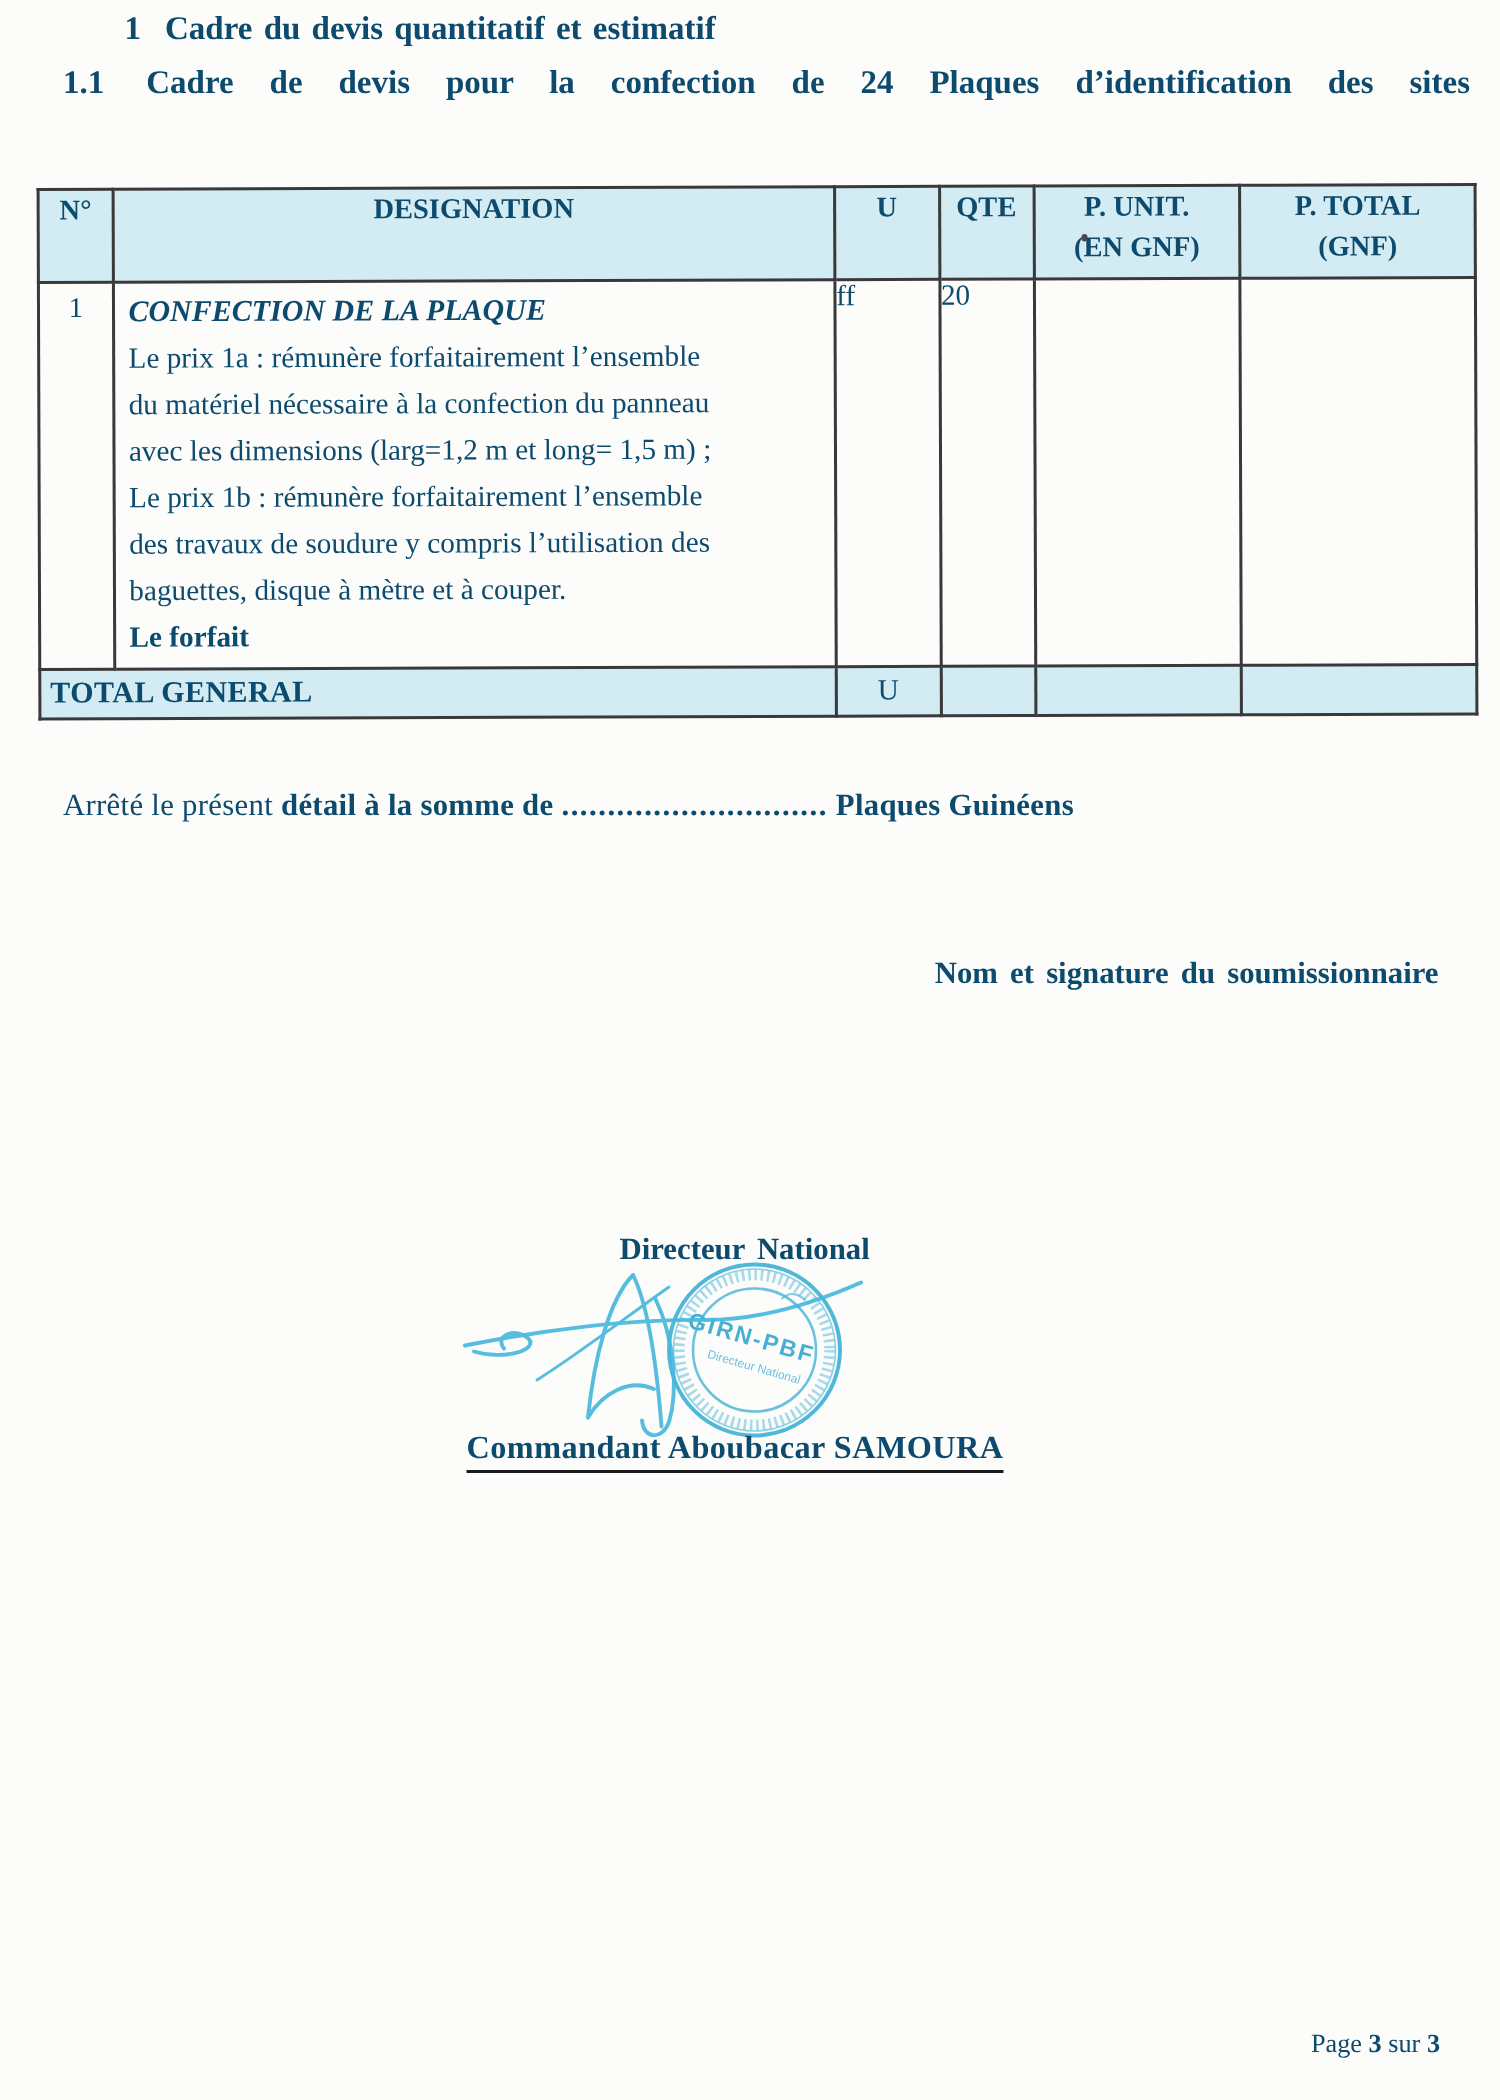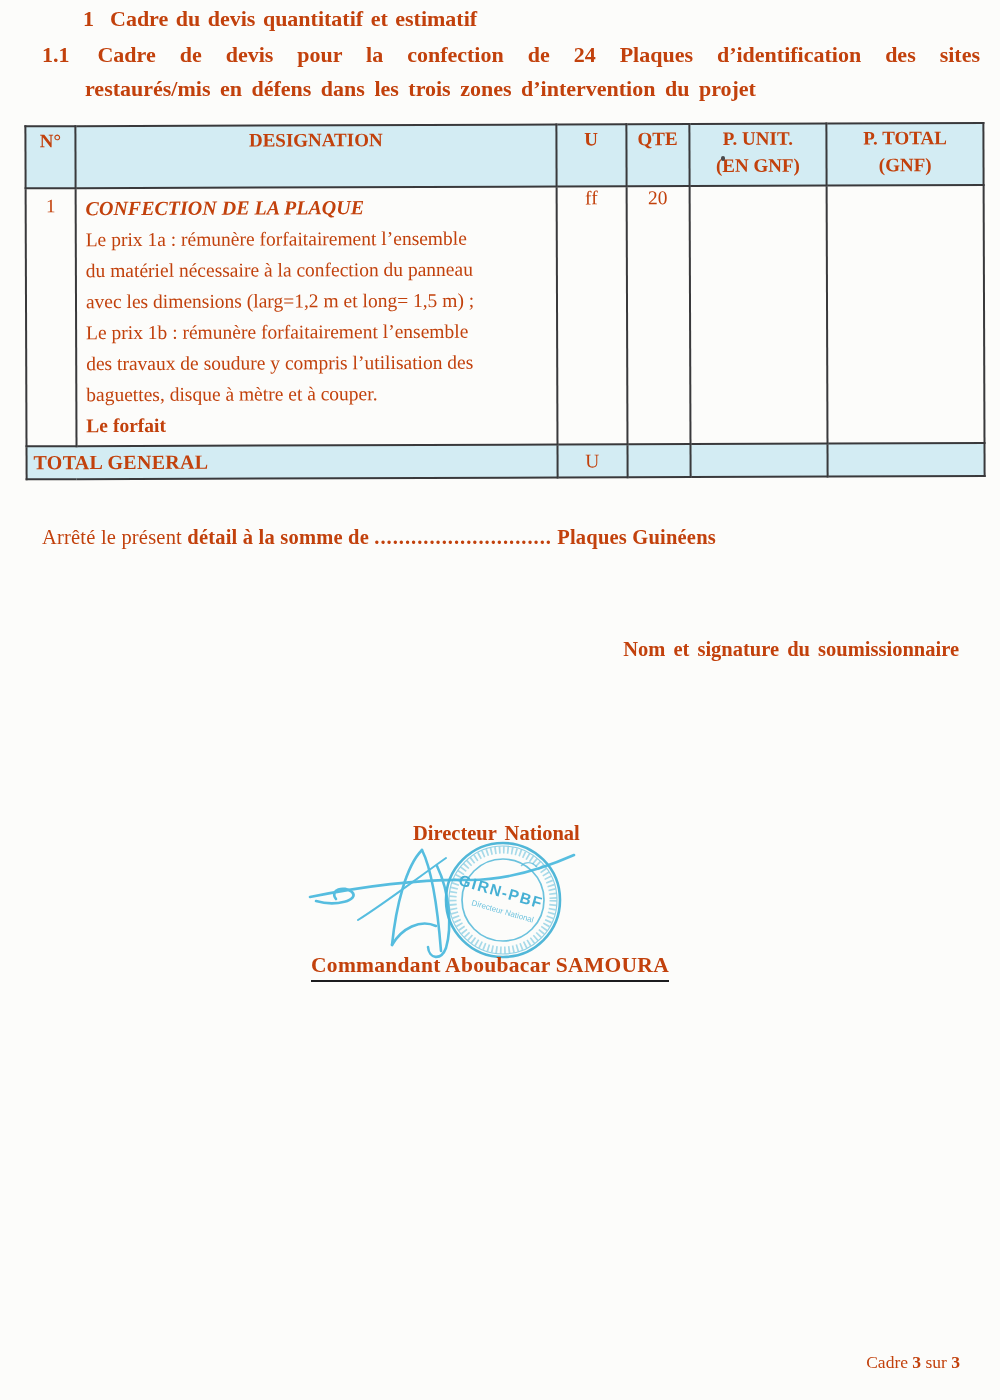--- a/index.html
+++ b/index.html
@@ -1,40 +1,40 @@
 <!DOCTYPE html>
 <html><head>
 <meta charset="utf-8">
 <style>
   * { margin:0; padding:0; box-sizing:border-box; }
   body { background:#e8e8e8; font-family:"Liberation Serif", serif; }
   .canvas {
     position:relative; width:1000px; height:1400px;
-    background:#fcfcfa; overflow:hidden; color:#c2410c;
+    background:#fcfcfa; overflow:hidden; color:#0c4a6e;
   }
   
   .h1-line { position:absolute; top:6px; left:83px; font-size:22px; font-weight:bold; word-spacing:2px; }
   .h1-line .num { margin-right:16px; }
   .h2-line1 { position:absolute; top:42px; left:42px; width:938px; font-size:22px; font-weight:bold;
               text-align:justify; text-align-last:justify; }
   .h2-line1 .num { margin-right:4px; }
   .h2-line2 { position:absolute; top:76px; left:85px; font-size:22px; font-weight:bold; word-spacing:4px; }
 
   
   table.quote { position:absolute; top:124px; left:25px; width:960px;
     border-collapse:collapse; transform:rotate(-0.2deg); transform-origin:40% 50%; }
   table.quote th, table.quote td { border:2px solid #39393b; vertical-align:top; }
   table.quote { border:2.5px solid #2d2d2f; }
   thead th { background:#d3ecf3; font-size:19px; font-weight:bold; height:62px;
              text-align:center; vertical-align:middle; line-height:27px; }
   td.cell-num { width:50px; text-align:center; font-size:19px; padding-top:6px; }
   td.cell-desc { width:482px; padding:4px 6px 4px 9px; font-size:19.5px; line-height:31px; }
   td.cell-desc .desc-title { font-weight:bold; font-style:italic; font-size:20px; }
   td.cell-desc .desc-footer { font-weight:bold; }
-  td.cell-unit, td.cell-qty { text-align:center; vertical-align:middle; font-size:19.5px; }
+  td.cell-unit, td.cell-qty { text-align:left; vertical-align:middle; font-size:19.5px; }
   col.c-num{width:50px;} col.c-desc{width:482px;} col.c-unit{width:70px;}
   col.c-qty{width:63px;} col.c-punit{width:138px;} col.c-ptotal{width:157px;}
   tr.total-row td { background:#d3ecf3; height:33px; vertical-align:middle; }
   tr.total-row .total-label { font-weight:bold; font-size:20px; padding-left:6px; letter-spacing:0.3px; }
   tr.total-row .total-unit { text-align:center; font-size:19.5px; }
   .artifact-dot { position:absolute; left:721px; top:156px; width:4px; height:5px;
                   background:#4a4a4c; border-radius:2px; }
 
   
   .closing { position:absolute; top:526px; left:42px; font-size:20.5px; letter-spacing:0.2px; }
@@ -57,21 +57,20 @@
 
 <div class="canvas">
 
   <div class="h1-line">
     <span class="num">1</span><span>Cadre du devis quantitatif et estimatif</span>
   </div>
   <div class="h2-line1">
     <span class="num">1.1</span>
     <span>Cadre de devis pour la confection de 24 Plaques d’identification des sites</span>
   </div>
-  <div class="h2-line2">restaurés/mis en défens dans les trois zones d’intervention du projet</div>
 
   <table class="quote">
     <colgroup>
       <col class="c-num">
         <col class="c-desc">
         <col class="c-unit">
       <col class="c-qty">
         <col class="c-punit">
         <col class="c-ptotal">
     </colgroup>
@@ -146,19 +145,19 @@
       <path d="M422 852 C432 872 438 915 441 953"></path>
       <path d="M392 947 C402 930 420 921 436 928"></path>
       <path d="M437 868 C450 895 452 930 446 950 C441 963 429 961 428 949"></path>
       <path d="M358 922 C385 905 412 884 446 860" stroke-width="2"></path>
     </g>
   </svg>
 
   <div class="commandant">Commandant Aboubacar SAMOURA</div>
 
   <div class="pg-footer">
-    <span>Cadre</span>
+    <span>Page</span>
     <span class="b">3</span>
     <span>sur</span>
     <span class="b">3</span>
   </div>
 
 </div>
 
 </body></html>

